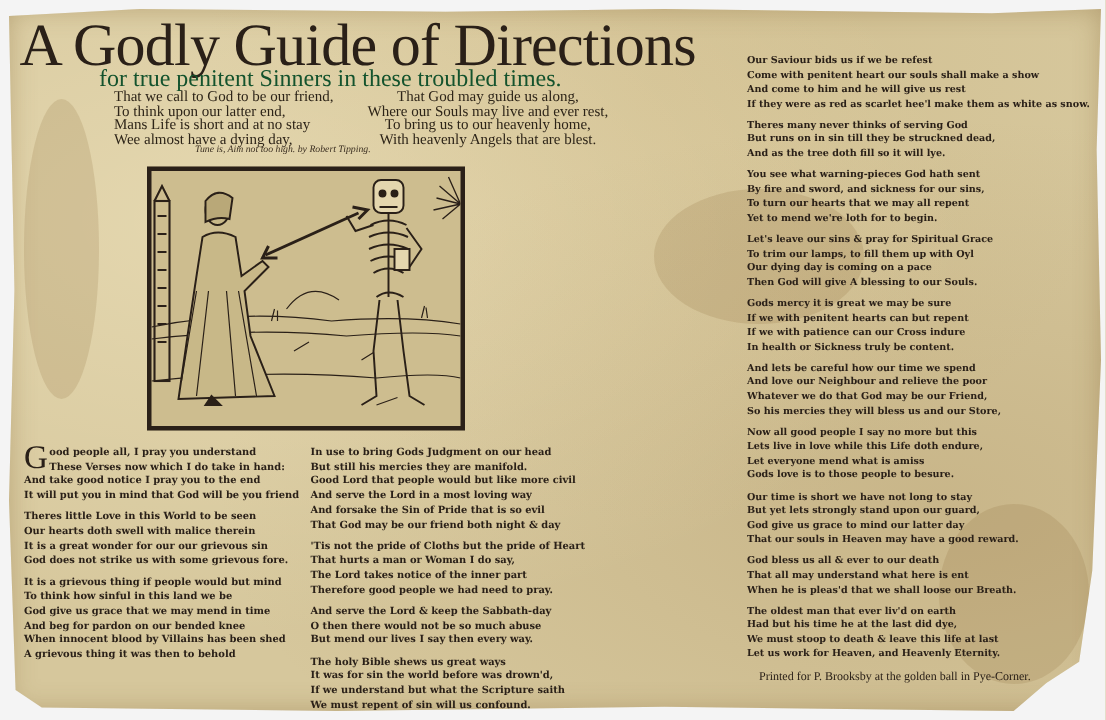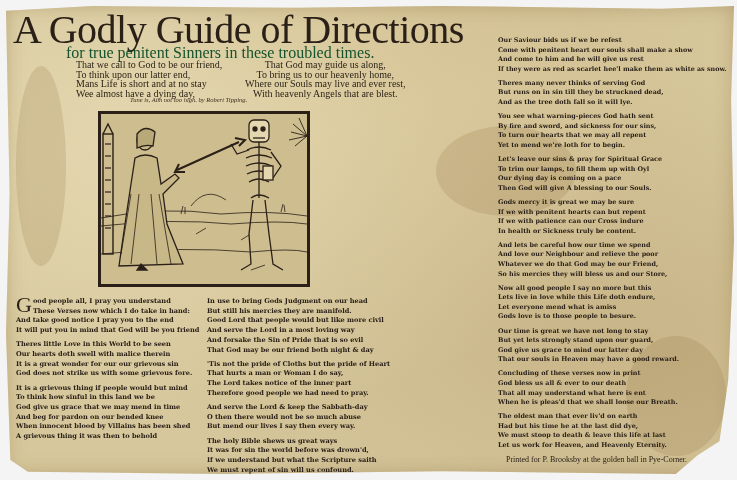--- a/index.html
+++ b/index.html
@@ -62,22 +62,22 @@
 <div class="subtitle">for true penitent Sinners in these troubled times.</div>
 
 <div class="intro left">
   <span class="ln" style="display:block">That we call to God to be our friend,</span>
   <span class="ln" style="display:block">To think upon our latter end,</span>
   <span class="ln" style="display:block">Mans Life is short and at no stay</span>
   <span class="ln" style="display:block">Wee almost have a dying day,</span>
 </div>
 <div class="intro right">
   <span class="ln" style="display:block">That God may guide us along,</span>
+  <span class="ln" style="display:block">Where our Souls may live and ever rest,</span>
   <span class="ln" style="display:block">To bring us to our heavenly home,</span>
-  <span class="ln" style="display:block">Where our Souls may live and ever rest,</span>
   <span class="ln" style="display:block">With heavenly Angels that are blest.</span>
 </div>
 <div class="tune">Tune is, Aim not too high. by Robert Tipping.</div>
 
 <div class="woodcut">
   <svg viewBox="0 0 206 170">
 
     <g stroke="#2a2018" stroke-width="0.8" fill="none">
       <path d="M0 104 Q60 92 120 100 Q170 96 206 102"></path>
       <path d="M0 112 Q70 104 130 110 Q180 106 206 110"></path>
@@ -192,21 +192,21 @@
 <div class="col col-c">
   <div class="stanza">
     <span class="ln">Our Saviour bids us if we be refest</span>
     <span class="ln">Come with penitent heart our souls shall make a show</span>
     <span class="ln">And come to him and he will give us rest</span>
     <span class="ln">If they were as red as scarlet hee'l make them as white as snow.</span>
   </div>
   <div class="stanza">
     <span class="ln">Theres many never thinks of serving God</span>
     <span class="ln">But runs on in sin till they be struckned dead,</span>
-    <span class="ln">And as the tree doth fall so it will lye.</span>
+    <span class="ln">And as the tree doth fill so it will lye.</span>
   </div>
   <div class="stanza">
     <span class="ln">You see what warning-pieces God hath sent</span>
     <span class="ln">By fire and sword, and sickness for our sins,</span>
     <span class="ln">To turn our hearts that we may all repent</span>
     <span class="ln">Yet to mend we're loth for to begin.</span>
   </div>
   <div class="stanza">
     <span class="ln">Let's leave our sins &amp; pray for Spiritual Grace</span>
     <span class="ln">To trim our lamps, to fill them up with Oyl</span>
@@ -225,27 +225,26 @@
     <span class="ln">Whatever we do that God may be our Friend,</span>
     <span class="ln">So his mercies they will bless us and our Store,</span>
   </div>
   <div class="stanza">
     <span class="ln">Now all good people I say no more but this</span>
     <span class="ln">Lets live in love while this Life doth endure,</span>
     <span class="ln">Let everyone mend what is amiss</span>
     <span class="ln">Gods love is to those people to besure.</span>
   </div>
   <div class="stanza">
-    <span class="ln">Our time is great we have not long to stay</span>
+    <span class="ln">Our time is short we have not long to stay</span>
     <span class="ln">But yet lets strongly stand upon our guard,</span>
     <span class="ln">God give us grace to mind our latter day</span>
     <span class="ln">That our souls in Heaven may have a good reward.</span>
   </div>
   <div class="stanza">
-    <span class="ln">Concluding of these verses now in print</span>
     <span class="ln">God bless us all &amp; ever to our death</span>
     <span class="ln">That all may understand what here is ent</span>
     <span class="ln">When he is pleas'd that we shall loose our Breath.</span>
   </div>
   <div class="stanza">
     <span class="ln">The oldest man that ever liv'd on earth</span>
     <span class="ln">Had but his time he at the last did dye,</span>
     <span class="ln">We must stoop to death &amp; leave this life at last</span>
     <span class="ln">Let us work for Heaven, and Heavenly Eternity.</span>
   </div>

